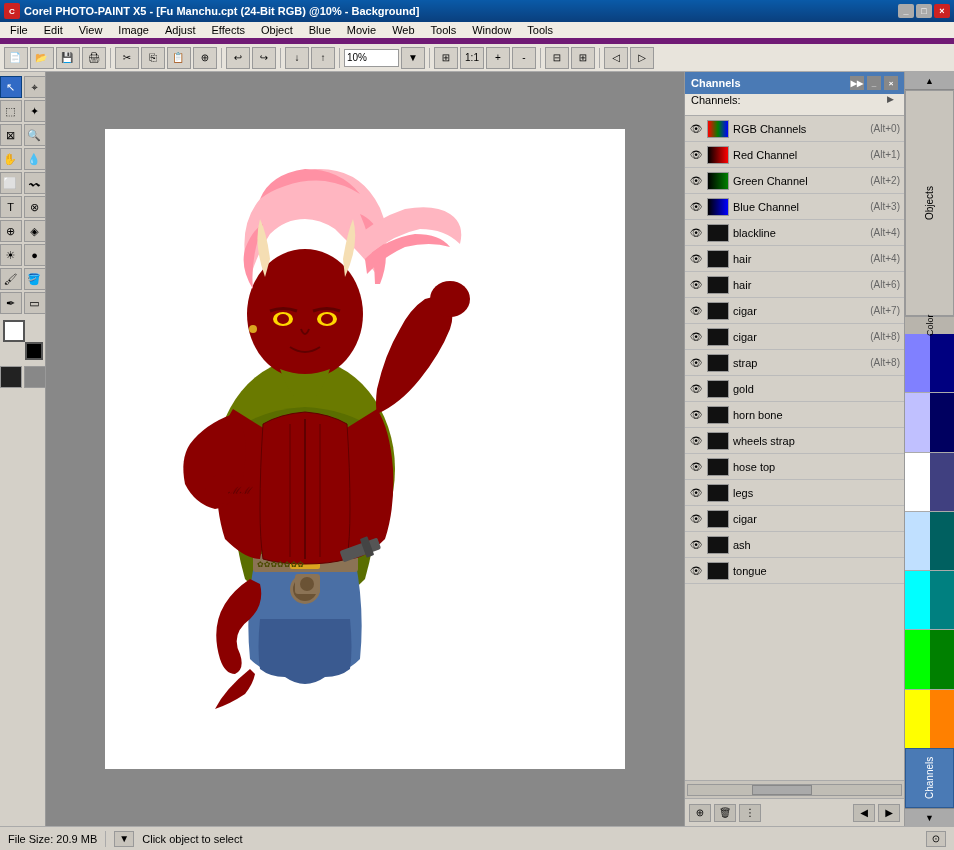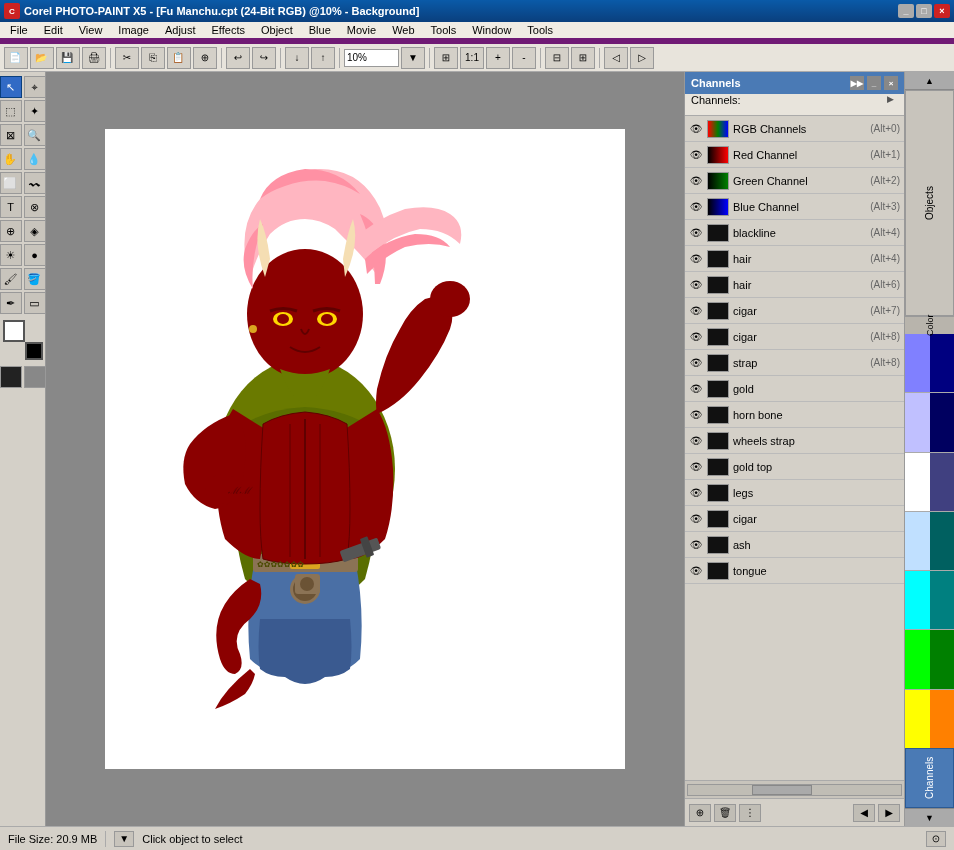--- a/index.html
+++ b/index.html
@@ -438,21 +438,21 @@
         <div class="channel-row">
           <div class="channel-eye">👁</div>
           <div class="channel-thumb ch-dark"></div>
           <span class="channel-name">wheels strap</span>
           <span class="channel-shortcut"></span>
         </div>
 
         <div class="channel-row">
           <div class="channel-eye">👁</div>
           <div class="channel-thumb ch-dark"></div>
-          <span class="channel-name">gold top</span>
+          <span class="channel-name">hose top</span>
           <span class="channel-shortcut"></span>
         </div>
 
         <div class="channel-row">
           <div class="channel-eye">👁</div>
           <div class="channel-thumb ch-dark"></div>
           <span class="channel-name">legs</span>
           <span class="channel-shortcut"></span>
         </div>
 

